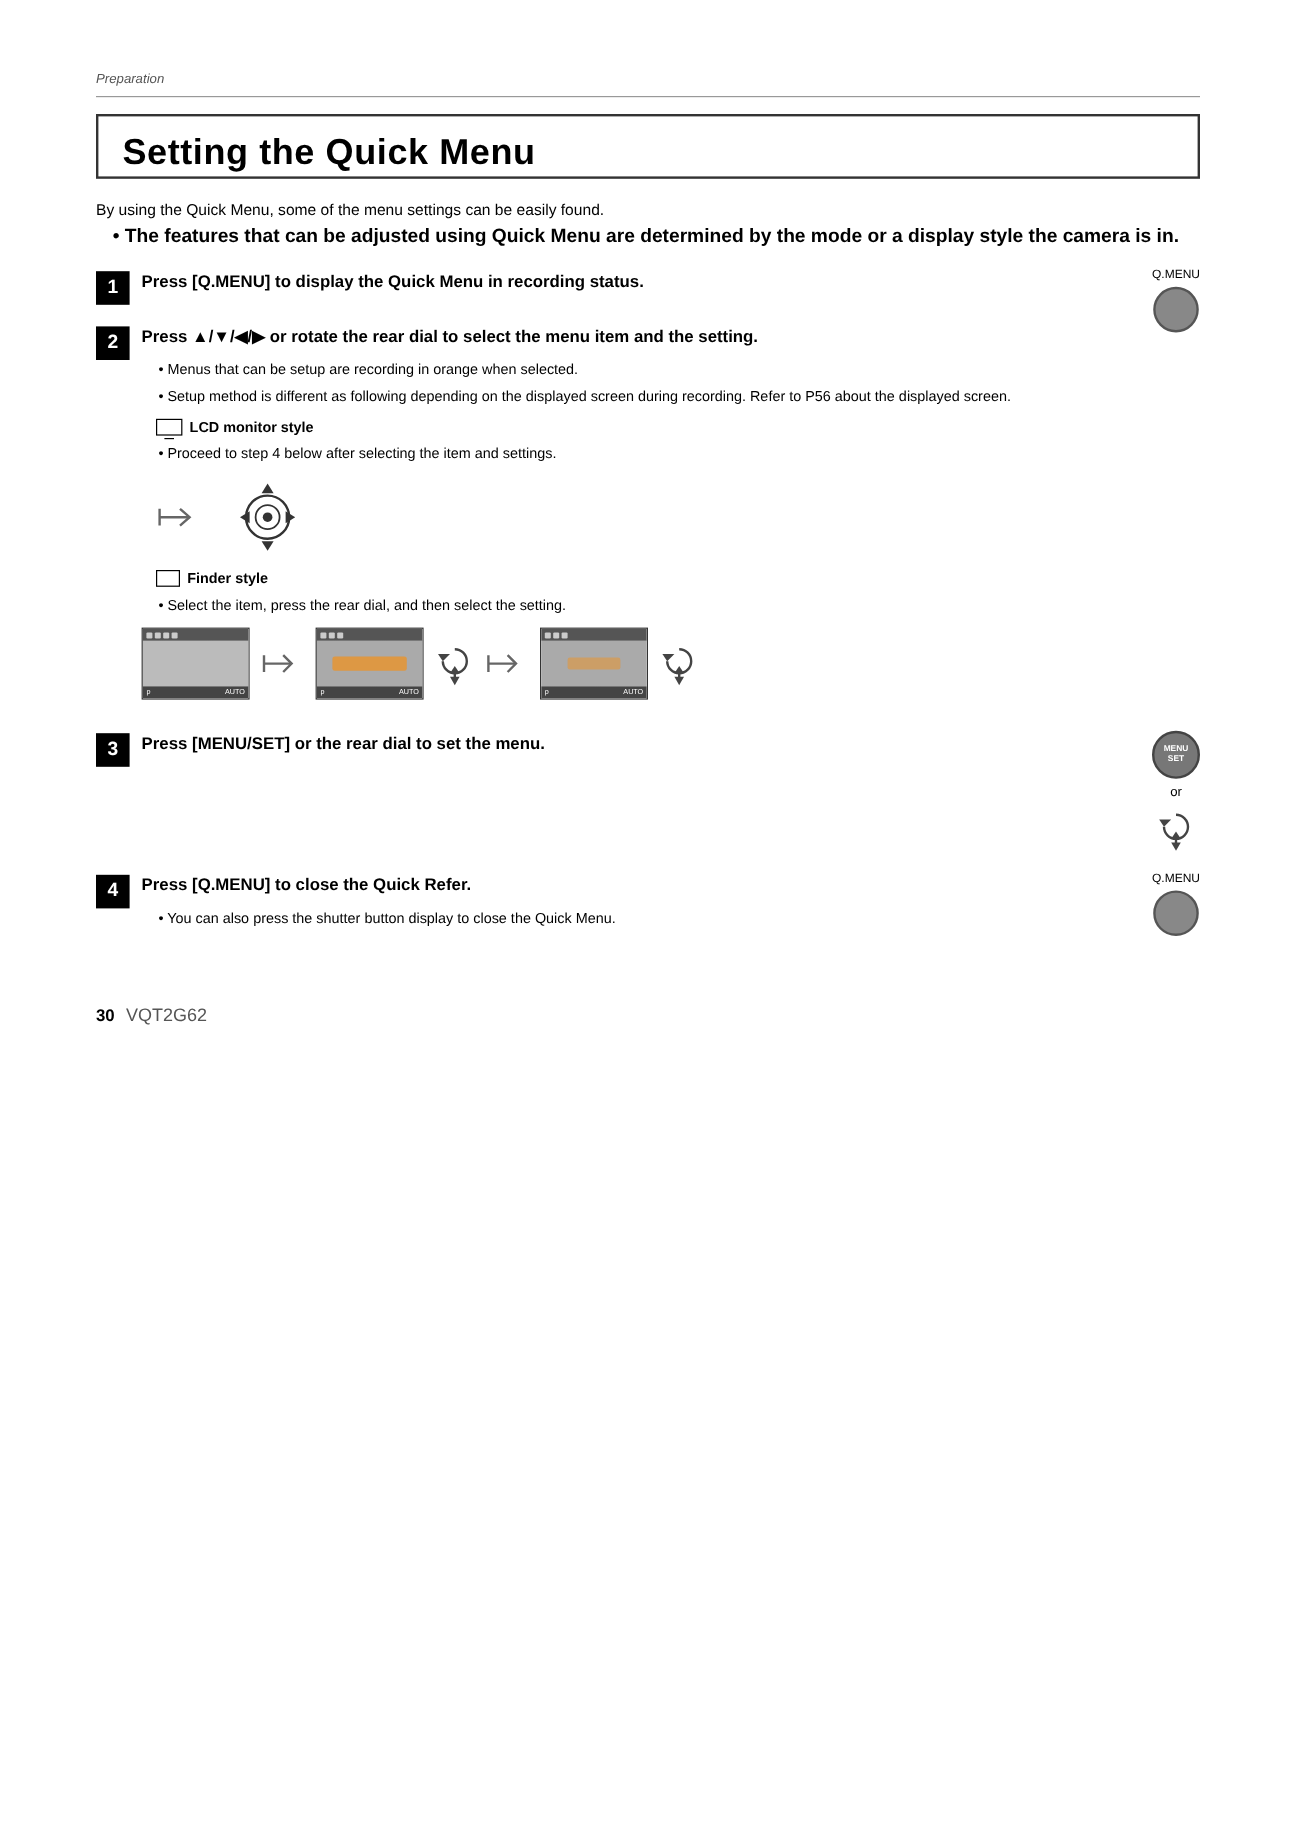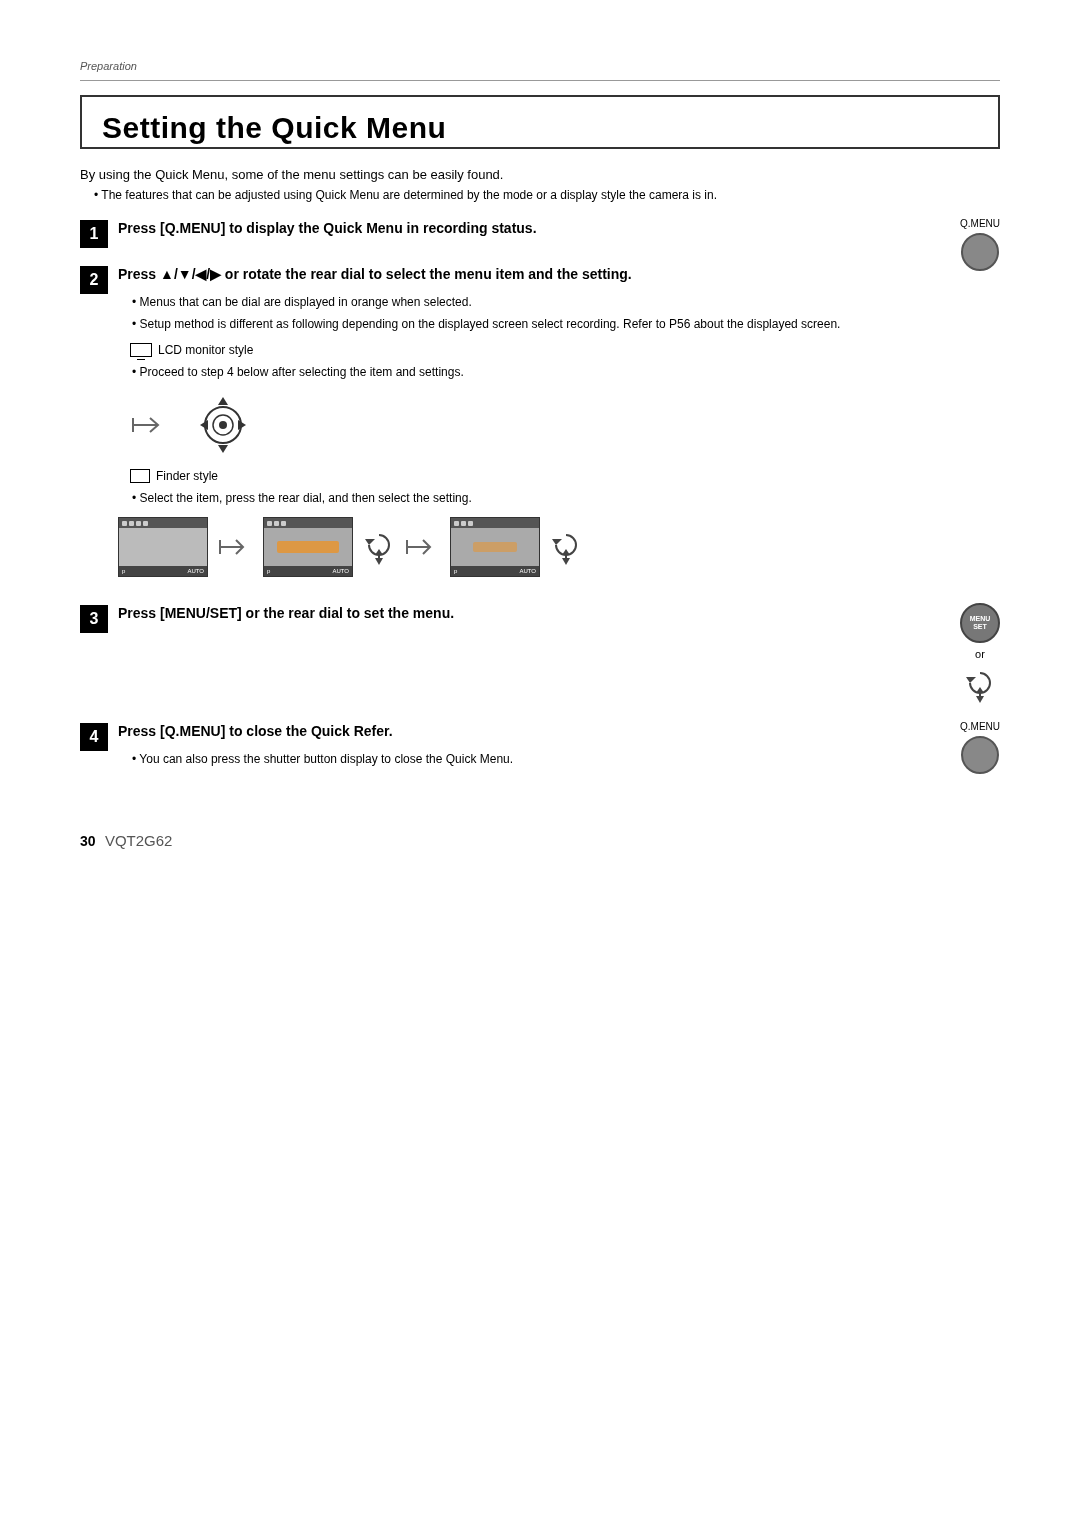--- a/index.html
+++ b/index.html
@@ -26,26 +26,27 @@
     .title-box h1 {
       font-size: 30px;
       font-weight: bold;
       letter-spacing: 0.5px;
     }
     .intro-text {
       font-size: 13px;
       margin-bottom: 4px;
     }
     .bullet-text {
-      font-size: 12px;
+      font-size: 16px;
       padding-left: 14px;
       text-indent: -8px;
       margin-left: 8px;
       margin-bottom: 14px;
       line-height: 1.5;
+      font-weight: bold;
     }
     .bullet-text::before { content: "• "; }
 
     .step-block {
       display: flex;
       align-items: flex-start;
       margin-bottom: 16px;
       position: relative;
     }
     .step-number {
@@ -100,21 +101,21 @@
       padding-left: 14px;
       text-indent: -8px;
       margin-left: 8px;
       line-height: 1.5;
       margin-bottom: 4px;
     }
     .sub-bullet::before { content: "• "; }
 
     .style-label {
       font-size: 12px;
-      font-weight: normal;
+      font-weight: bold;
       margin-top: 10px;
       margin-bottom: 6px;
       display: flex;
       align-items: flex-start;
       gap: 6px;
       padding-left: 12px;
     }
     .monitor-icon {
       display: inline-block;
       width: 22px;
@@ -263,22 +264,22 @@
     <span class="qmenu-label">Q.MENU</span>
     <div class="button-circle"></div>
   </div>
 </div>
 
 <div class="step-block">
   <div class="step-number">2</div>
   <div class="step-content">
     <p class="step-text">Press ▲/▼/◀/▶ or rotate the rear dial to select the menu item and the setting.</p>
     <div class="sub-bullets">
-      <p class="sub-bullet">Menus that can be dial are displayed in orange when selected.</p>
-      <p class="sub-bullet">Setup method is different as following depending on the displayed screen select recording. Refer to P56 about the displayed screen.</p>
+      <p class="sub-bullet">Menus that can be setup are recording in orange when selected.</p>
+      <p class="sub-bullet">Setup method is different as following depending on the displayed screen during recording. Refer to P56 about the displayed screen.</p>
     </div>
 
     <div class="style-label">
       <span class="monitor-icon"></span>
       <span>LCD monitor style</span>
     </div>
     <p class="sub-bullet">Proceed to step 4 below after selecting the item and settings.</p>
 
     <div class="lcd-diagram">
 

